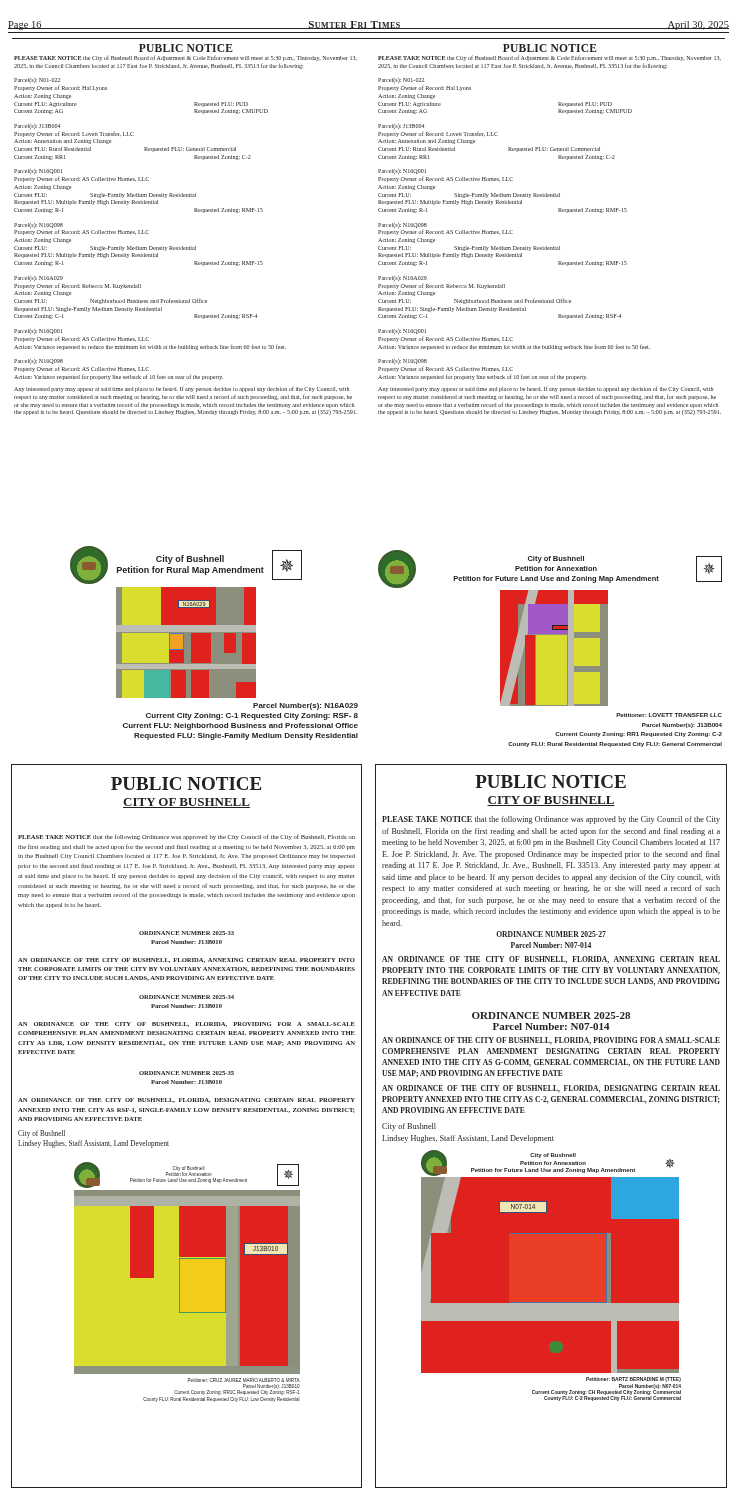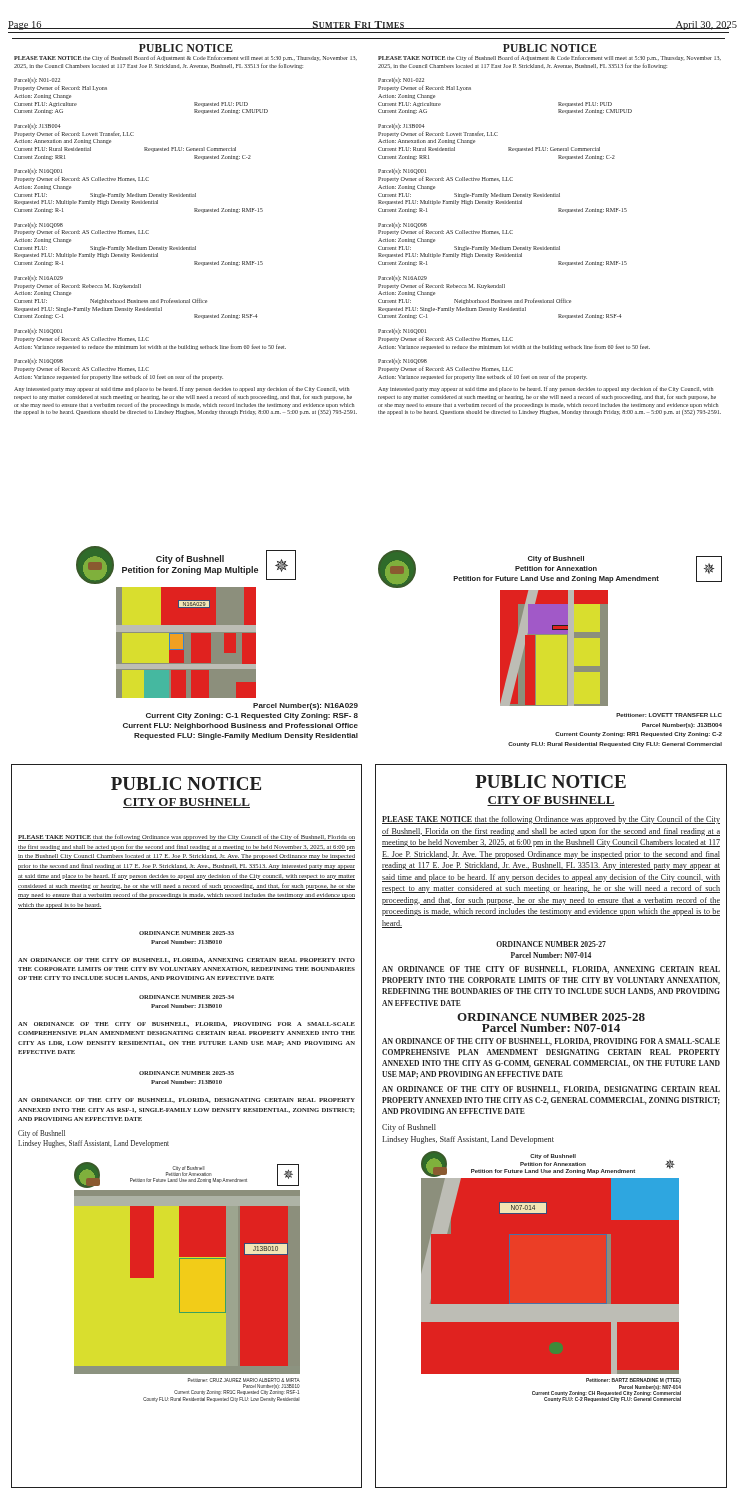--- a/index.html
+++ b/index.html
@@ -1,18 +1,18 @@
 <!DOCTYPE html>
 <html><head>
 <meta charset="utf-8">
 <style>
   * { box-sizing: border-box; margin: 0; padding: 0; }
   html, body { width: 737px; height: 1512px; background: #fff; overflow: hidden; }
   body { font-family: "Liberation Serif", serif; color: #222; position: relative; }
-  .masthead { position: absolute; top: 10px; left: 8px; right: 0; height: 20px; display: flex; justify-content: space-between; align-items: flex-end; font-size: 10.5px; }
+  .masthead { position: absolute; top: 10px; left: 8px; right: 8px; height: 20px; display: flex; justify-content: space-between; align-items: flex-end; font-size: 10.5px; }
   .masthead .paper-name { font-variant: small-caps; font-weight: bold; letter-spacing: 0.5px; font-size: 11px; }
   .rule1 { position: absolute; top: 28px; left: 8px; right: 8px; border-top: 1.5px solid #222; }
   .rule2 { position: absolute; top: 32px; left: 8px; right: 8px; border-top: 1px solid #222; }
   .rule3 { position: absolute; top: 38px; left: 12px; right: 12px; border-top: 1px solid #222; }
   .col { position: absolute; }
   .colL { left: 14px; width: 344px; }
   .colR { left: 378px; width: 344px; }
   .notice-title { text-align: center; font-weight: bold; font-size: 11.5px; letter-spacing: 0.2px; margin-bottom: 1px; }
   .small { font-size: 6.1px; line-height: 7.7px; }
   .small b { font-weight: bold; }
@@ -29,21 +29,21 @@
   .compass { width: 30px; height: 30px; border: 1px solid #222; display: flex; align-items: center; justify-content: center; font-size: 18px; flex-shrink: 0; font-family: "DejaVu Sans", sans-serif; }
   .map-title { font-family: "Liberation Sans", sans-serif; font-weight: bold; text-align: center; color: #222; }
   .map-caption { font-family: "Liberation Sans", sans-serif; font-weight: bold; text-align: right; color: #222; }
   .sat { position: relative; overflow: hidden; background: #8c8f7c; }
   .parcel-shape { position: absolute; }
   .road { position: absolute; background: #bdbdb5; }
   .label-box { position: absolute; background: #f3e6b5; border: 1.5px solid #3b4e7a; font-family: "Liberation Sans", sans-serif; color: #222; text-align: center; }
   .bigbox { position: absolute; border: 1.3px solid #222; }
   .pn-title { text-align: center; font-weight: bold; font-size: 19px; line-height: 21px; }
   .pn-sub { text-align: center; font-weight: bold; font-size: 13px; text-decoration: underline; line-height: 16px; }
-  .just { text-align: justify; text-decoration: underline; }
+  .just { text-align: justify; }
   .ord-head { text-align: center; font-weight: bold; font-size: 6.6px; line-height: 9px; }
   .ord-body { font-weight: bold; font-size: 6.6px; line-height: 9.4px; text-align: justify; }
 </style>
 </head>
 <body>
 
 <div class="masthead">
   <span>Page 16</span>
   <span class="paper-name">Sumter Fri Times</span>
   <span>April 30, 2025</span>
@@ -216,21 +216,21 @@
   </div>
 
   <div class="small para">Any interested party may appear at said time and place to be heard. If any person decides to appeal any decision of the City Council, with respect to any matter considered at such meeting or hearing, he or she will need a record of such proceeding, and that, for such purpose, he or she may need to ensure that a verbatim record of the proceedings is made, which record includes the testimony and evidence upon which the appeal is to be heard.  Questions should be directed to Lindsey Hughes, Monday through Friday, 8:00 a.m. – 5:00 p.m. at (352) 793-2591.</div>
 </div>
 
 <div class="mapblock" style="position:absolute; left:14px; top:546px; width:344px;">
   <div class="map-head">
     <div class="seal"></div>
     <div class="map-title" style="font-size:9px; line-height:11px;">
       <div>City of Bushnell</div>
-      <div>Petition for Zoning Map Multiple</div>
+      <div>Petition for Rural Map Amendment</div>
     </div>
     <div class="compass">✵</div>
   </div>
   <div class="sat" style="width:140px; height:111px; margin:3px auto 0;">
     <div class="parcel-shape" style="left:6px;top:0;width:45px;height:38px;background:#d9de2e;"></div>
     <div class="parcel-shape" style="left:45px;top:0;width:45px;height:38px;background:#e0221f;"></div>
     <div class="parcel-shape" style="left:72px;top:0;width:28px;height:38px;background:#e0221f;"></div>
     <div class="parcel-shape" style="left:128px;top:0;width:12px;height:38px;background:#e0221f;"></div>
     <div class="road" style="left:0;top:38px;width:140px;height:7px;"></div>
     <div class="parcel-shape" style="left:6px;top:46px;width:50px;height:30px;background:#d9de2e;"></div>
@@ -345,27 +345,27 @@
     </div>
   </div>
 </div>
 
 <div class="bigbox" style="left:375px; top:764px; width:352px; height:724px;">
   <div style="padding:6px 6px 0;">
     <div class="pn-title">PUBLIC NOTICE</div>
     <div class="pn-sub">CITY OF BUSHNELL</div>
     <div class="just" style="font-size:8.1px; line-height:11.5px; margin-top:6px;"><b>PLEASE TAKE NOTICE</b><span> that the following Ordinance was approved by the City Council of the City of Bushnell, Florida on the first reading and shall be acted upon for the second and final reading at a meeting to be held November 3, 2025, at 6:00 pm in the Bushnell City Council Chambers located at 117 E. Joe P. Strickland, Jr. Ave. The proposed Ordinance may be inspected prior to the second and final reading at 117 E. Joe P. Strickland, Jr. Ave., Bushnell, FL 33513. Any interested party may appear at said time and place to be heard. If any person decides to appeal any decision of the City council, with respect to any matter considered at such meeting or hearing, he or she will need a record of such proceeding, and that, for such purpose, he or she may need to ensure that a verbatim record of the proceedings is made, which record includes the testimony and evidence upon which the appeal is to be heard.</span></div>
 
-    <div class="ord-head" style="font-size:7.6px; line-height:11px; margin-top:10px;">
+    <div class="ord-head" style="font-size:7.6px; line-height:11px; ">
       <div>ORDINANCE NUMBER 2025-27</div>
       <div>Parcel Number: N07-014</div>
     </div>
     <div class="ord-body" style="font-size:7.6px; line-height:11.2px; margin-top:3px;">AN ORDINANCE OF THE CITY OF BUSHNELL, FLORIDA, ANNEXING CERTAIN REAL PROPERTY INTO THE CORPORATE LIMITS OF THE CITY BY VOLUNTARY ANNEXATION, REDEFINING THE BOUNDARIES OF THE CITY TO INCLUDE SUCH LANDS, AND PROVIDING AN EFFECTIVE DATE</div>
 
-    <div class="ord-head" style="font-size:13px; line-height:11px; margin-top:2px;">
+    <div class="ord-head" style="font-size:11px; line-height:11px; margin-top:11px;">
       <div>ORDINANCE NUMBER 2025-28</div>
       <div>Parcel Number: N07-014</div>
     </div>
     <div class="ord-body" style="font-size:7.6px; line-height:11.2px; margin-top:3px;">AN ORDINANCE OF THE CITY OF BUSHNELL, FLORIDA, PROVIDING FOR A SMALL-SCALE COMPREHENSIVE PLAN AMENDMENT DESIGNATING CERTAIN REAL PROPERTY ANNEXED INTO THE CITY AS G-COMM, GENERAL COMMERCIAL, ON THE FUTURE LAND USE MAP; AND PROVIDING AN EFFECTIVE DATE</div>
 
     <div class="ord-body" style="font-size:7.6px; line-height:11.2px; margin-top:3px;">AN ORDINANCE OF THE CITY OF BUSHNELL, FLORIDA, DESIGNATING CERTAIN REAL PROPERTY ANNEXED INTO THE CITY AS C-2, GENERAL COMMERCIAL, ZONING DISTRICT; AND PROVIDING AN EFFECTIVE DATE</div>
 
     <div style="font-size:8.2px; line-height:11.5px; margin-top:5px;">
       <div>City of Bushnell</div>
       <div>Lindsey Hughes, Staff Assistant, Land Development</div>

